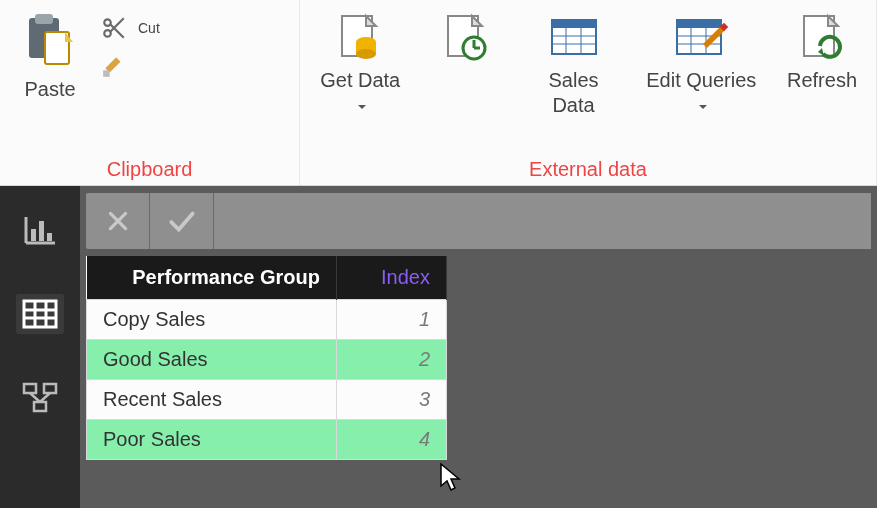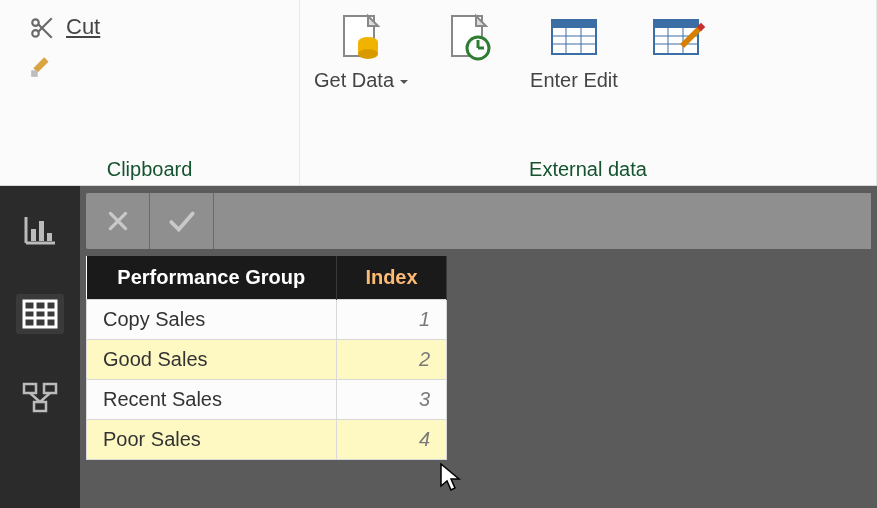--- a/index.html
+++ b/index.html
@@ -2,27 +2,27 @@
 <html><head>
 <meta charset="utf-8">
 <style>
   * { box-sizing: border-box; margin: 0; padding: 0; font-family: "Segoe UI", Arial, sans-serif; }
   body { width: 877px; height: 508px; overflow: hidden; background: #fff; }
 
   
   .ribbon { display: flex; background: #fbfbfb; border-bottom: 1px solid #d9d9d9; height: 186px; }
   .ribbon-group { display: flex; flex-direction: column; border-right: 1px solid #e8e8e8; padding: 6px 14px 4px 14px; }
   .ribbon-group-body { flex: 1; display: flex; align-items: flex-start; }
-  .ribbon-group-label { text-align: center; color: #14532d; font-size: 20px; padding-top: 4px; }
+  .ribbon-group-label { text-align: center; color: #ef4444; font-size: 20px; padding-top: 4px; }
 
   
   .paste-btn { display: flex; flex-direction: column; align-items: center; justify-content: flex-start; width: 72px; cursor: pointer; padding-top: 6px; }
   .paste-btn .lbl { color: #444; font-size: 20px; margin-top: 4px; }
   .clip-stack { display: flex; flex-direction: column; gap: 6px; margin-left: 10px; padding-top: 6px; }
-  .clip-item { display: flex; gap: 10px; color: #444; font-size: 22px; cursor: pointer; padding: 2px 4px; text-decoration: underline; }
+  .clip-item { display: flex; align-items: center; gap: 10px; color: #444; font-size: 14px; cursor: pointer; padding: 2px 4px; }
   .clip-item .ico { width: 28px; height: 28px; display: flex; align-items: center; justify-content: center; }
 
   
   .ext-body { display: flex; gap: 20px; padding-top: 4px; }
   .big-btn { display: flex; flex-direction: column; align-items: center; cursor: pointer; min-width: 80px; }
   .big-btn .ico { width: 60px; height: 56px; display:flex; align-items:center; justify-content:center; }
   .big-btn .lbl { color: #444; font-size: 20px; text-align: center; line-height: 1.25; margin-top: 2px; }
   .caret { display:inline-block; margin-left:4px; }
   .caret svg { vertical-align: middle; }
 
@@ -32,36 +32,47 @@
   .nav-btn { width: 48px; height: 40px; display:flex; align-items:center; justify-content:center; cursor:pointer; }
 
   .main { flex:1; display:flex; flex-direction:column; }
   .formula-bar { height: 70px; background: #5b5b5b; display:flex; align-items:center; padding: 8px 6px; gap:0; }
   .fx-btn { width: 64px; height: 56px; background: #8f8f8f; display:flex; align-items:center; justify-content:center; cursor:pointer; border-right: 1px solid #6a6a6a;}
   .fx-btn.first { border-top-left-radius:2px; border-bottom-left-radius:2px;}
   .fx-input { flex:1; height:56px; background:#8f8f8f; border:none; outline:none; padding:0 12px; color:#222; font-size:18px; }
 
   .grid-wrap { padding: 0 0 0 6px; }
   table.data { border-collapse: collapse; background:#fff; }
-  table.data th { background:#1a1a1a; color:#fff; font-size:20px; font-weight:600; text-align:center; padding:10px 16px; border-right:1px solid #3a3a3a;}
-  table.data th.idx { color:#fdba74; font-weight:700;margin-top:20px;}
-  table.data td { font-size:20px; color:#333; padding:8px 16px; border:1px solid #d9d9d9; background:#fef9c3;}
+  table.data th { background:#1a1a1a; color:#fff; font-size:20px; font-weight:600; text-align:right; padding:10px 16px; border-right:1px solid #3a3a3a;}
+  table.data th.idx { color:#8b5cf6; font-weight:400;margin-top:20px;}
+  table.data td { font-size:20px; color:#333; padding:8px 16px; border:1px solid #d9d9d9; background:#86efac;}
   table.data td.idx { text-align:right; color:#7a7a7a; font-style:italic; width:110px;}
   table.data tr:nth-child(odd) td { background:#fcfcfc; }
 
   .cursor-overlay { position:absolute; left:438px; top:462px; pointer-events:none; }
 
 </style>
 </head>
 <body>
 
 <div class="ribbon">
 
   <div class="ribbon-group" style="width:300px">
     <div class="ribbon-group-body">
+      <div class="paste-btn">
+        <span class="ico">
+          <svg width="50" height="58" viewBox="0 0 50 58">
+            <rect x="4" y="6" width="30" height="40" rx="3" fill="#5f6a72"></rect>
+            <rect x="10" y="2" width="18" height="10" rx="3" fill="#9aa4ab"></rect>
+            <rect x="20" y="20" width="24" height="32" rx="2" fill="#fff" stroke="#b78a00" stroke-width="2"></rect>
+            <path d="M40 20 v10 h8 z" fill="#e9c34a"></path>
+          </svg>
+        </span>
+        <span class="lbl">Paste</span>
+      </div>
       <div class="clip-stack">
         <div class="clip-item">
           <span class="ico">
             <svg width="26" height="26" viewBox="0 0 24 24" fill="none" stroke="#6a6a6a" stroke-width="2">
               <circle cx="6" cy="7" r="3"></circle>
                 <circle cx="6" cy="17" r="3"></circle>
               <line x1="8.5" y1="8.5" x2="21" y2="21"></line>
                 <line x1="8.5" y1="15.5" x2="21" y2="3"></line>
             </svg>
           </span>
@@ -114,38 +125,52 @@
         <span class="ico">
           <svg width="52" height="48" viewBox="0 0 52 48">
             <rect x="4" y="6" width="44" height="34" fill="#fff" stroke="#3a6ea5" stroke-width="2"></rect>
             <rect x="4" y="6" width="44" height="8" fill="#3a6ea5"></rect>
             <line x1="4" y1="22" x2="48" y2="22" stroke="#3a6ea5"></line>
             <line x1="4" y1="30" x2="48" y2="30" stroke="#3a6ea5"></line>
             <line x1="18" y1="6" x2="18" y2="40" stroke="#3a6ea5"></line>
             <line x1="33" y1="6" x2="33" y2="40" stroke="#3a6ea5"></line>
           </svg>
         </span>
-        <span class="lbl">Enter Edit</span>
+        <span class="lbl">Sales Data</span>
       </div>
 
       <div class="big-btn">
         <span class="ico">
           <svg width="56" height="48" viewBox="0 0 56 48">
             <rect x="4" y="6" width="44" height="34" fill="#fff" stroke="#3a6ea5" stroke-width="2"></rect>
             <rect x="4" y="6" width="44" height="8" fill="#3a6ea5"></rect>
             <line x1="4" y1="22" x2="48" y2="22" stroke="#3a6ea5"></line>
             <line x1="4" y1="30" x2="48" y2="30" stroke="#3a6ea5"></line>
             <line x1="18" y1="6" x2="18" y2="40" stroke="#3a6ea5"></line>
             <line x1="33" y1="6" x2="33" y2="40" stroke="#3a6ea5"></line>
             <path d="M34 34 L52 16 L48 12 L30 30 Z" fill="#d97f00"></path>
             <rect x="48" y="10" width="6" height="6" fill="#c73030" transform="rotate(45 51 13)"></rect>
           </svg>
         </span>
-      </div>
-
+        <span class="lbl"><span>Edit Queries</span><span class="caret"><svg width="12" height="12" viewBox="0 0 12 12">
+                <path d="M2 4 L6 8 L10 4" fill="#555"></path>
+              </svg></span></span>
+      </div>
+
+      <div class="big-btn">
+        <span class="ico">
+          <svg width="48" height="52" viewBox="0 0 48 52">
+            <rect x="6" y="4" width="30" height="40" fill="#fff" stroke="#888" stroke-width="2"></rect>
+            <path d="M30 4 l10 10 h-10 z" fill="#ddd" stroke="#888" stroke-width="2"></path>
+            <path d="M22 34 a10 10 0 1 1 3 8" fill="none" stroke="#2e7d32" stroke-width="4"></path>
+            <path d="M20 40 l6 4 l-2 -8 z" fill="#2e7d32"></path>
+          </svg>
+        </span>
+        <span class="lbl">Refresh</span>
+      </div>
 
     </div>
     <div class="ribbon-group-label">External data</div>
   </div>
 </div>
 
 <div class="work">
   <div class="nav">
     <div class="nav-btn">
       <svg width="34" height="30" viewBox="0 0 34 30">

